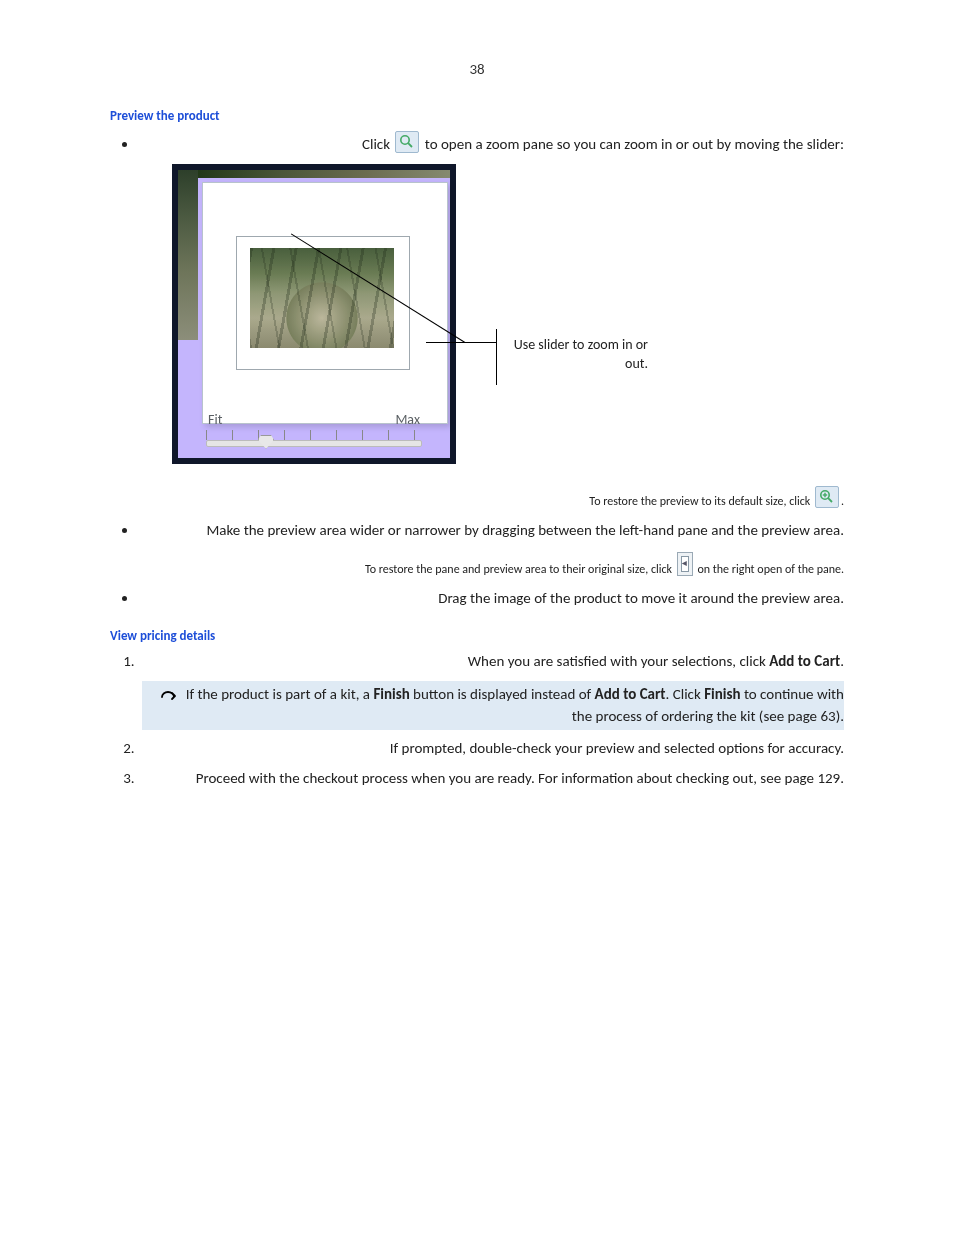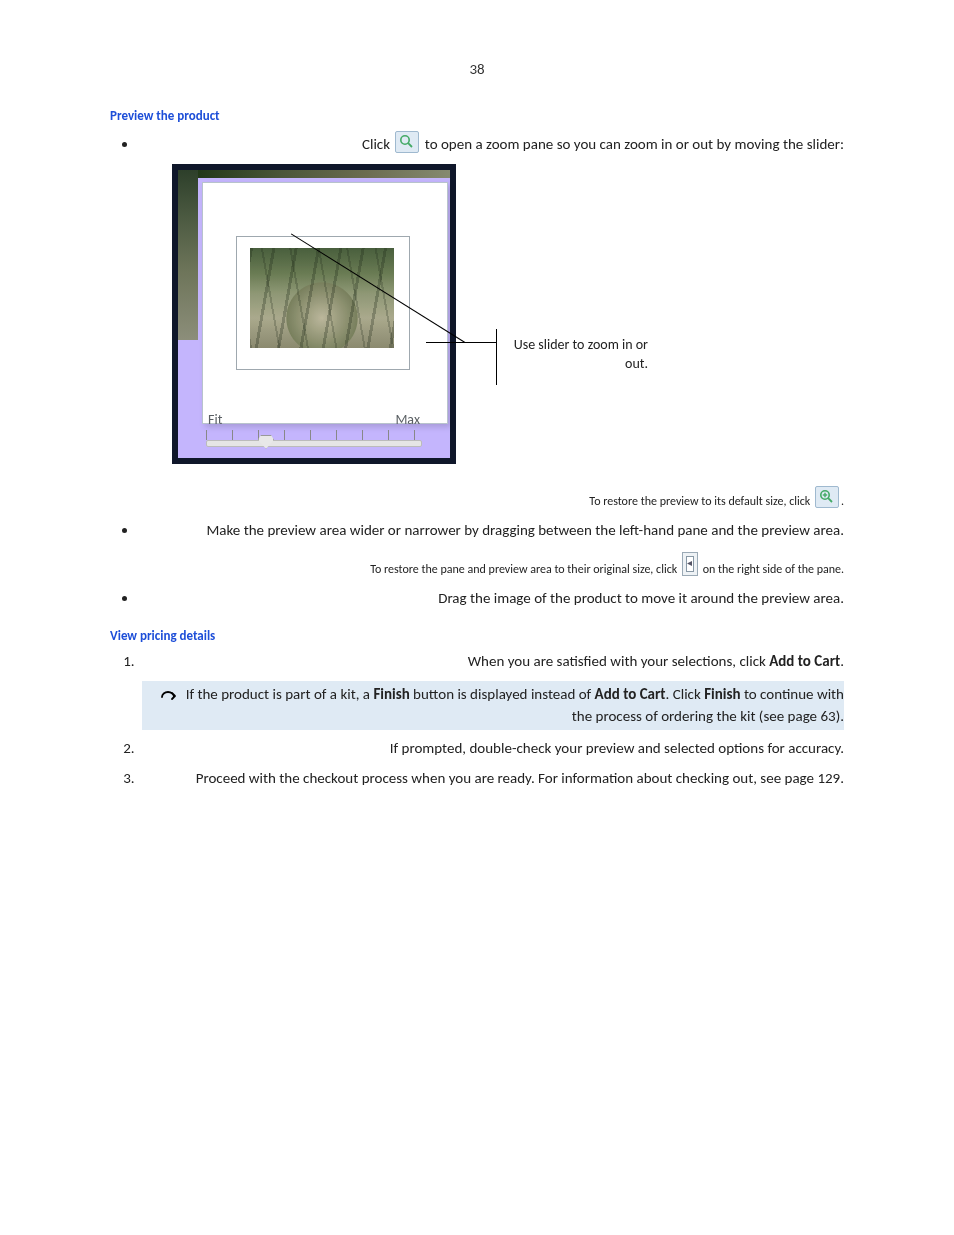--- a/index.html
+++ b/index.html
@@ -281,21 +281,21 @@
             </svg>
         </span><span>.</span>
       </div>
     </li>
 
     <li>
       <span>Make the preview area wider or narrower by dragging between the left-hand pane and the preview area.</span>
       <div class="subpara">
         <span>To restore the pane and preview area to their original size, click </span>
         <span class="icon-collapse"></span>
-        <span> on the right side of the pane.</span>
+        <span> on the right open of the pane.</span>
       </div>
     </li>
 
     <li>
       <span>Drag the image of the product to move it around the preview area.</span>
     </li>
   </ul>
 
   <h3 class="section">View pricing details</h3>
 

